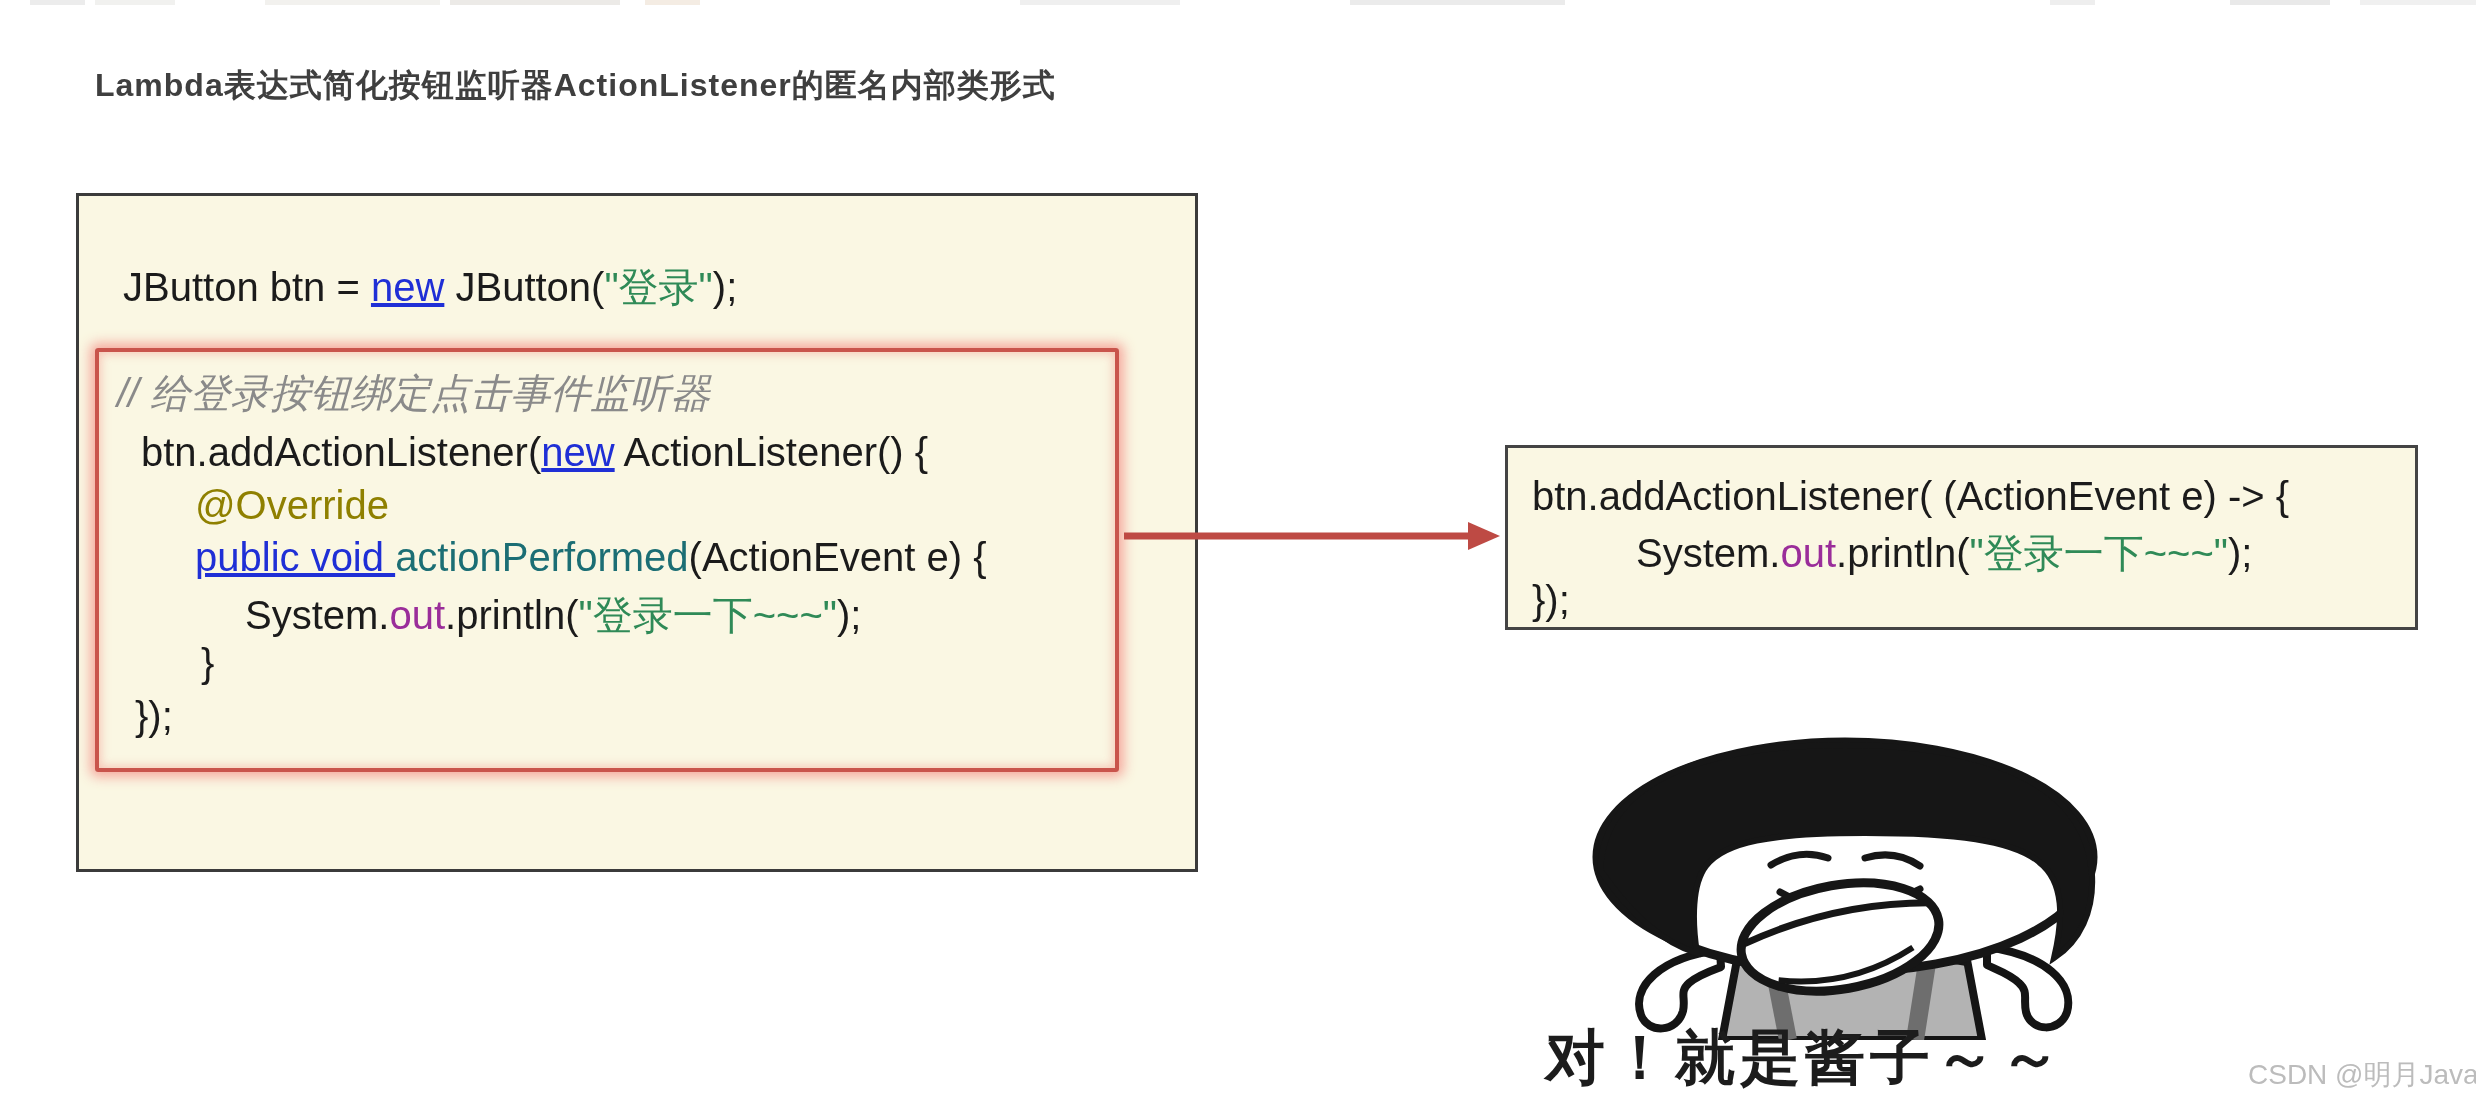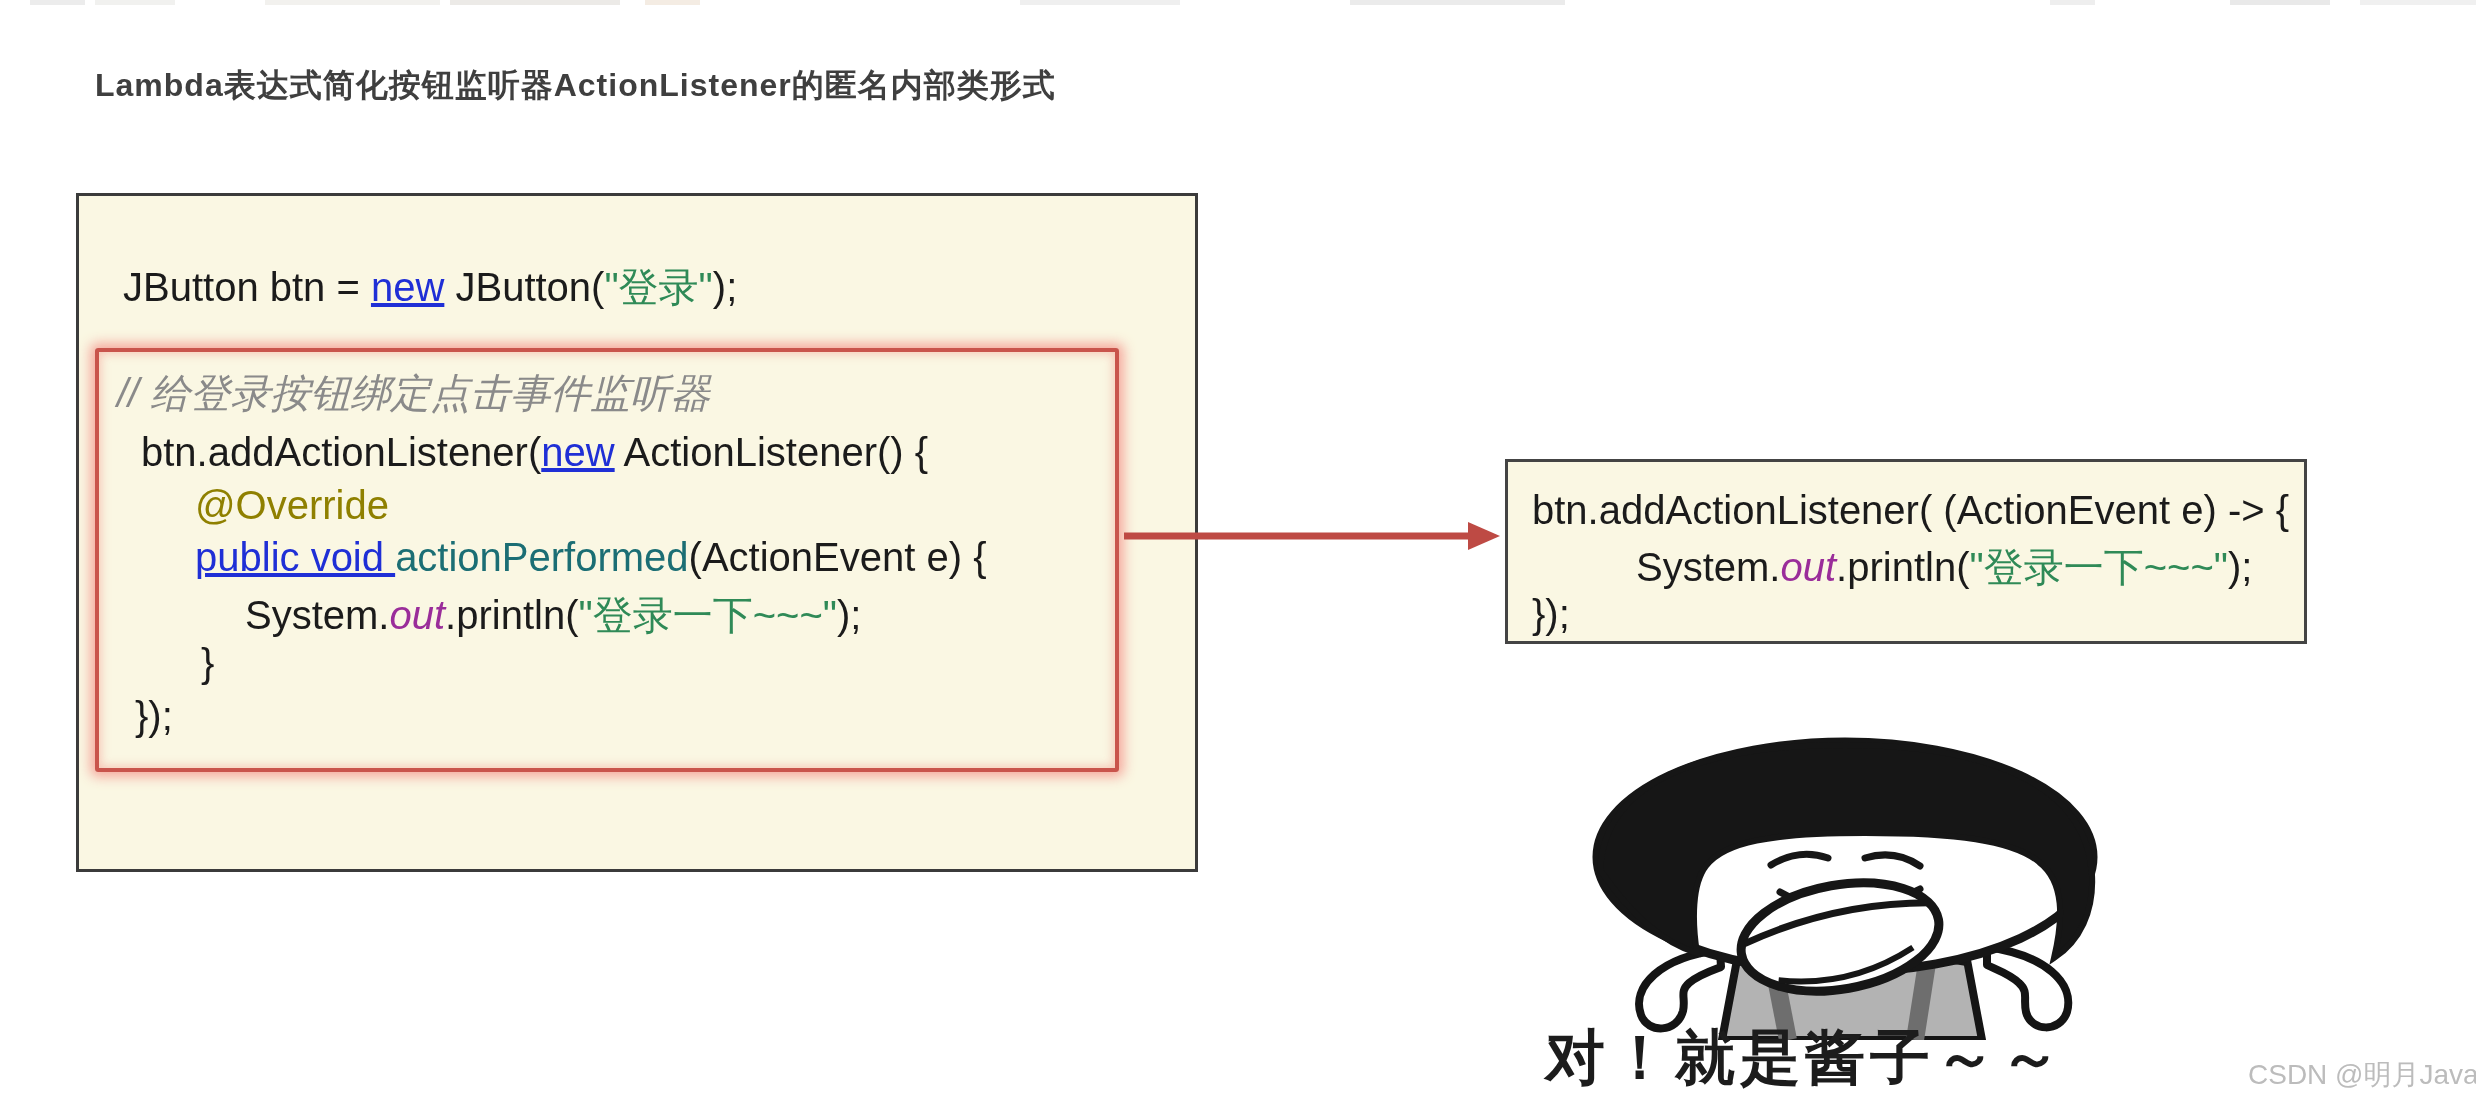--- a/index.html
+++ b/index.html
@@ -14,30 +14,30 @@
     position:absolute;left:95px;top:64px;
     font-size:32px;font-weight:bold;color:var(--title_color,#3f3f3f);
     letter-spacing:1px;white-space:nowrap;
   }
 
   .code-box{
     position:absolute;background:var(--box_bg,#FAF7E3);
     border:3px solid var(--box_border,#3b3b3b);box-sizing:border-box;
   }
   .left-box{left:76px;top:193px;width:1122px;height:679px;}
-  .right-box{left:1505px;top:459px;width:802px;height:185px;border-color:#444;}
+  .right-box{left:1505px;top:445px;width:913px;height:185px;border-color:#444;}
 
   .code-line{
     position:absolute;white-space:nowrap;font-size:40px;color:var(--code_black,#1b1b1b);
     font-family:"Liberation Sans","DejaVu Sans",sans-serif;
   }
   .c-k{color:var(--keyword_blue,#1F2FD6);text-decoration:underline;}
   .c-m{color:var(--method_teal,#1B6E74);margin-top:48px;}
   .c-s{color:var(--string_green,#2F8A57);}
-  .c-o{color:var(--out_purple,#9A2D9A);font-style:italic;}
+  .c-o{color:var(--out_purple,#9A2D9A);}
   .c-a{color:var(--annotation_olive,#8F8000);text-align:center;}
   .c-c{color:var(--comment_gray,#8A8A8A);font-style:italic;}
 
   .highlight-box{
     position:absolute;left:16px;top:152px;width:1024px;height:424px;box-sizing:border-box;
     border:4px solid var(--highlight_border,#C9544C);border-radius:3px;
     box-shadow:0 0 12px 5px rgba(244,158,148,0.85), inset 0 0 10px 2px rgba(244,158,148,0.55);
     padding-left:20px;
   }
 

